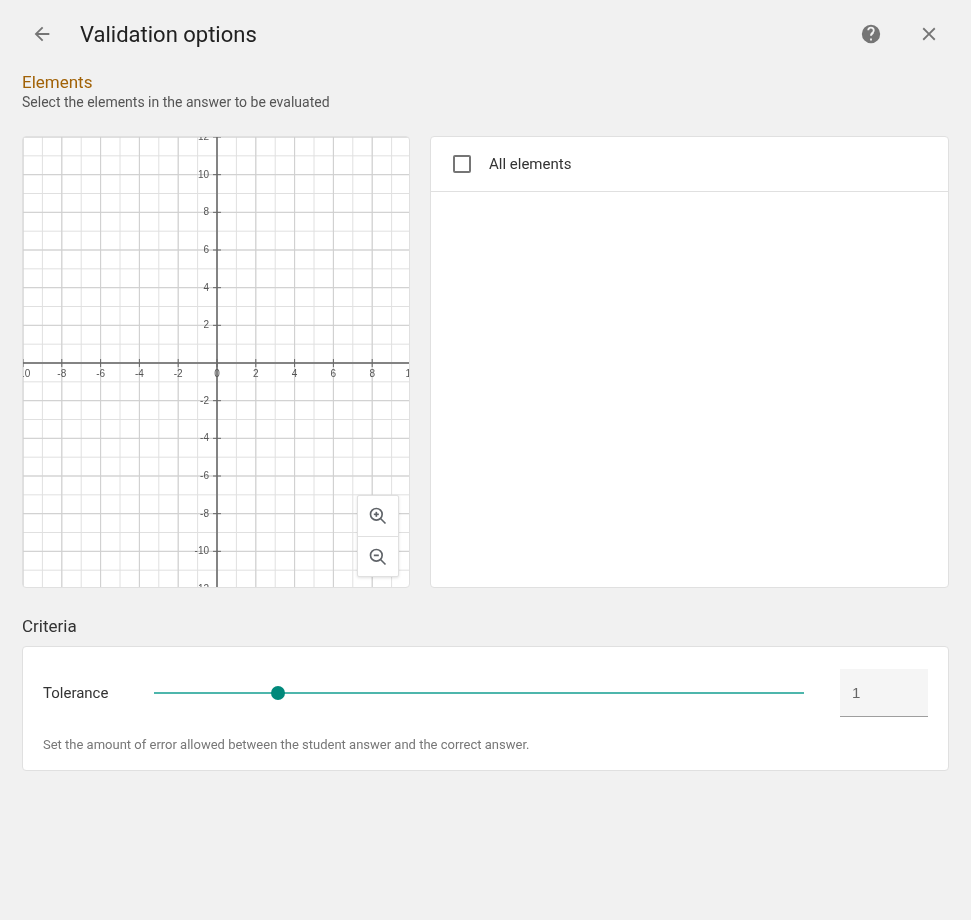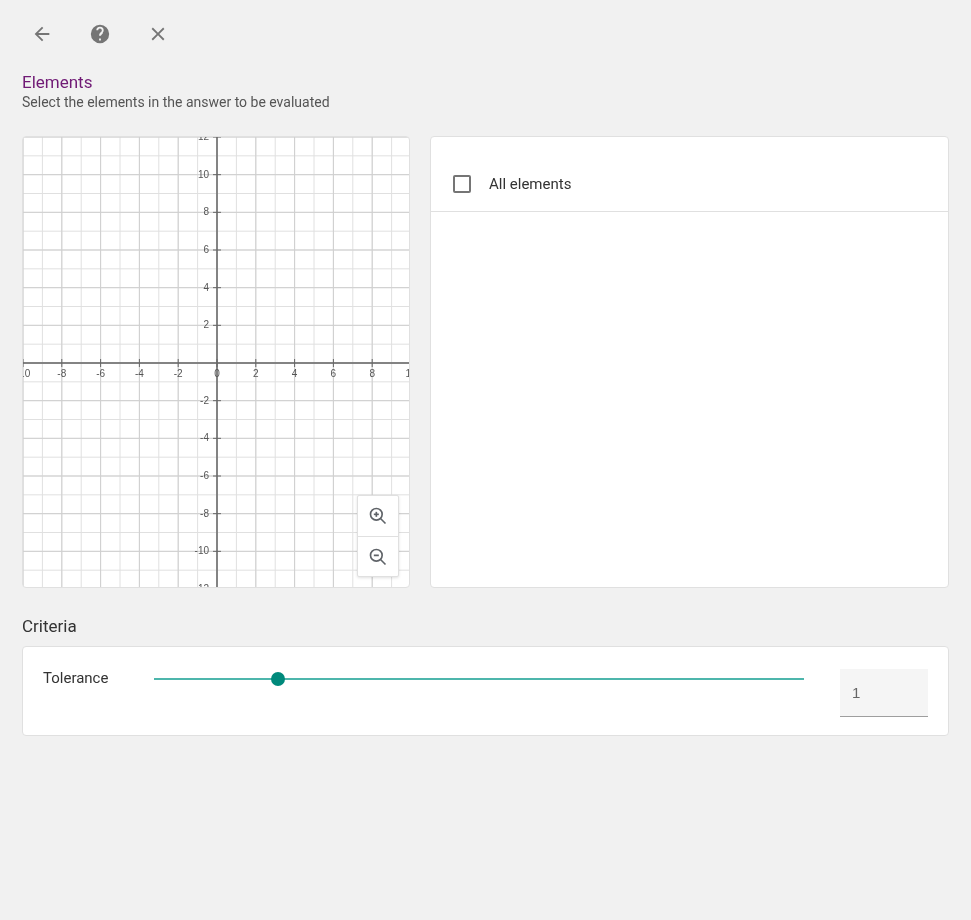--- a/index.html
+++ b/index.html
@@ -26,21 +26,21 @@
   .icon-btn {
     width: 40px; height: 40px;
     display: flex; align-items: center; justify-content: center;
     border-radius: 50%;
     cursor: pointer;
     color: #757575;
   }
   .icon-btn svg { width: 22px; height: 22px; fill: currentColor; }
   .section-title {
     font-size: 17px;
-    color: #701a75;
+    color: #a16207;
     padding: 8px 22px 2px 22px;
   }
   .section-sub {
     font-size: 14px;
     color: #555;
     padding: 0 22px 26px 22px;
   }
   .row {
     display: flex;
     gap: 20px;
@@ -60,21 +60,20 @@
   .list-card {
     flex: 1;
     height: 452px;
   }
   .list-row {
     display: flex;
     align-items: flex-start;
     gap: 18px;
     padding: 18px 22px;
     border-bottom: 1px solid #e0e0e0;
-    margin-top: 20px;
   }
   .checkbox {
     width: 18px; height: 18px;
     border: 2px solid #757575;
     border-radius: 2px;
     cursor: pointer;
   }
   .list-label { font-size: 15px; color: #333; }
 
   
@@ -100,21 +99,21 @@
   .grid-svg { position: absolute; inset: 0; width: 100%; height: 100%; }
   .tick-label { font-size: 10px; fill: #555; font-family: Arial, sans-serif; }
 
   
   .criteria-card {
     margin: 0 22px;
     padding: 22px 20px 18px 20px;
   }
   .criteria-row {
     display: flex;
-    align-items: flex-start;
+    align-items: center;
     gap: 36px;
   }
   .criteria-label {
     font-size: 15px;
     color: #333;
     width: 75px;
   }
   .slider-wrap {
     flex: 1;
     position: relative;
@@ -158,20 +157,21 @@
 </style>
 </head>
 <body>
 
 <div class="topbar">
   <div class="icon-btn">
     <svg viewBox="0 0 24 24">
         <path d="M20 11H7.83l5.59-5.59L12 4l-8 8 8 8 1.41-1.41L7.83 13H20z"></path>
       </svg>
   </div>
+  <div class="title">Validation options</div>
   <div class="icon-btn">
     <svg viewBox="0 0 24 24">
         <path d="M12 2a10 10 0 100 20 10 10 0 000-20zm1 17h-2v-2h2v2zm2.07-7.75l-.9.92A3.4 3.4 0 0013 14h-2v-.5a4 4 0 011.17-2.83l1.24-1.26a2 2 0 10-3.41-1.41H8a4 4 0 118 0c0 .88-.36 1.68-.93 2.25z"></path>
       </svg>
   </div>
   <div class="icon-btn">
     <svg viewBox="0 0 24 24">
         <path d="M19 6.41L17.59 5 12 10.59 6.41 5 5 6.41 10.59 12 5 17.59 6.41 19 12 13.41 17.59 19 19 17.59 13.41 12z"></path>
       </svg>
   </div>
@@ -242,13 +242,14 @@
 <div class="sec2-title">Criteria</div>
 <div class="card criteria-card">
   <div class="criteria-row">
     <div class="criteria-label">Tolerance</div>
     <div class="slider-wrap">
       <div class="slider-track"></div>
       <div class="slider-thumb" id="slider-thumb" style="left: 19%;"></div>
     </div>
     <input class="tol-input" value="1" style="">
   </div>
+  <div class="criteria-help">Set the amount of error allowed between the student answer and the correct answer.</div>
 </div>
 
 </body></html>

